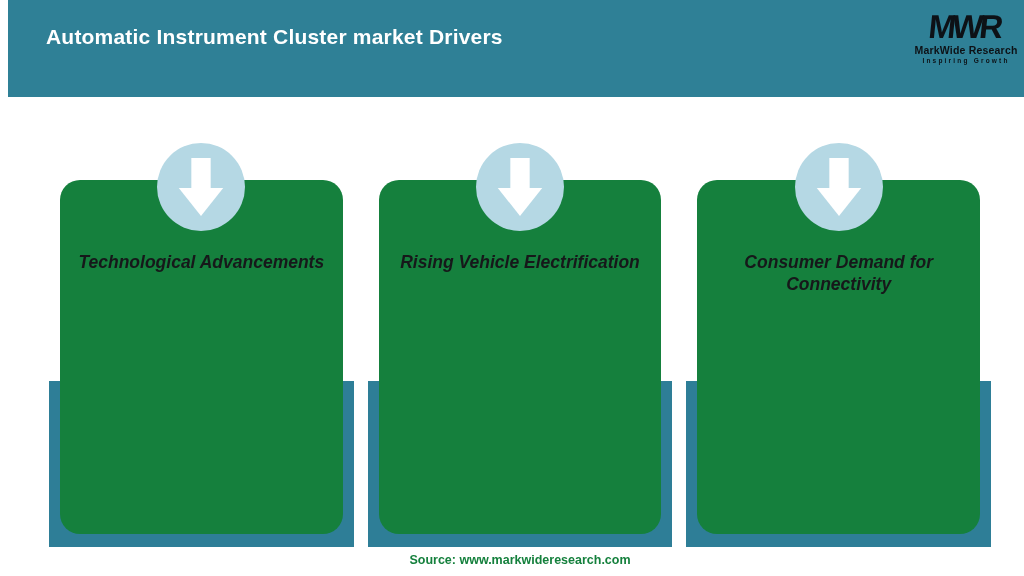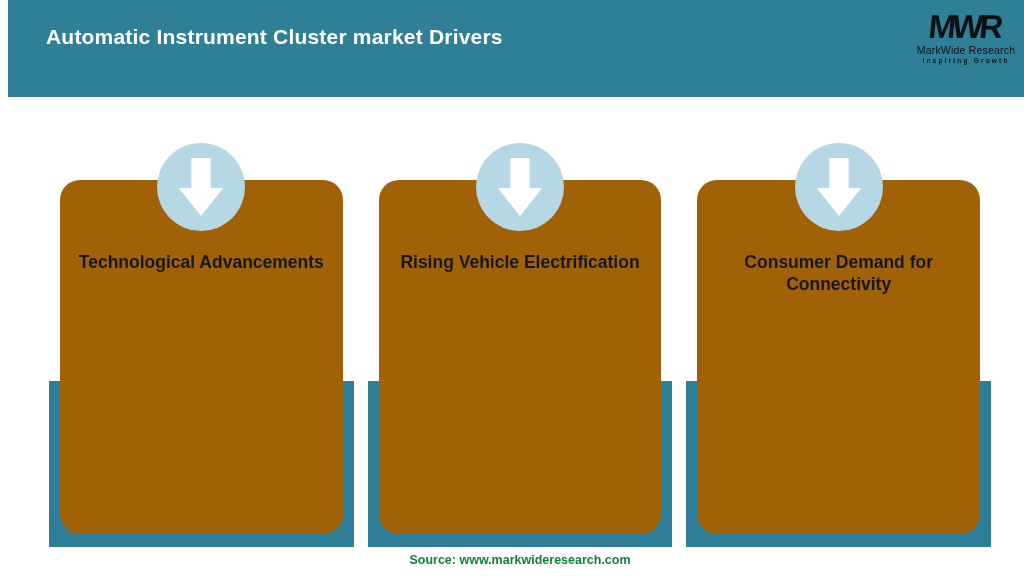--- a/index.html
+++ b/index.html
@@ -22,36 +22,36 @@
     font-size: 21px; font-weight: bold; color: #ffffff; letter-spacing: 0.2px;
   }
   .logo {
     position: absolute; right: 14px; top: 10px; width: 104px;
     text-align: center; color: #0D1116; line-height: 1;
   }
   .logo-mark {
     font-size: 33px; font-weight: 900; letter-spacing: -4px;
     transform: skewX(-6deg); line-height: 1; padding-right: 4px;
   }
-  .logo-name { font-size: 10.5px; font-weight: normal; margin-top: 2px; letter-spacing: 0.2px; }
+  .logo-name { font-size: 10.5px; font-weight: bold; margin-top: 2px; letter-spacing: 0.2px; }
   .logo-tagline { font-size: 6.5px; font-weight: bold; letter-spacing: 2.2px; margin-top: 2px; }
 
   
   .cards {
     position: absolute; left: 41px; top: 180px; width: 942px; height: 367px;
     display: flex; gap: 14px;
   }
   .column { position: relative; flex: 1; }
   .shadow {
     position: absolute; left: 0; right: 0; top: 201px; height: 166px;
     background: #2E7E97;
   }
   .card {
     position: absolute; left: 11px; right: 11px; top: 0; height: 354px;
-    background: #a16207; border-radius: 20px;
+    background: #15803d; border-radius: 20px; font-style: italic;
   }
   .badge {
     position: absolute; top: -37px; left: 50%; transform: translateX(-50%);
     width: 88px; height: 88px; border-radius: 50%;
     background: #B5D8E4;
     display: flex; align-items: center; justify-content: center;
   }
   .badge svg { width: 46px; height: 58px; display: block; }
   .card h2 {
     position: absolute; top: 71px; left: 14px; right: 14px; margin: 0;

